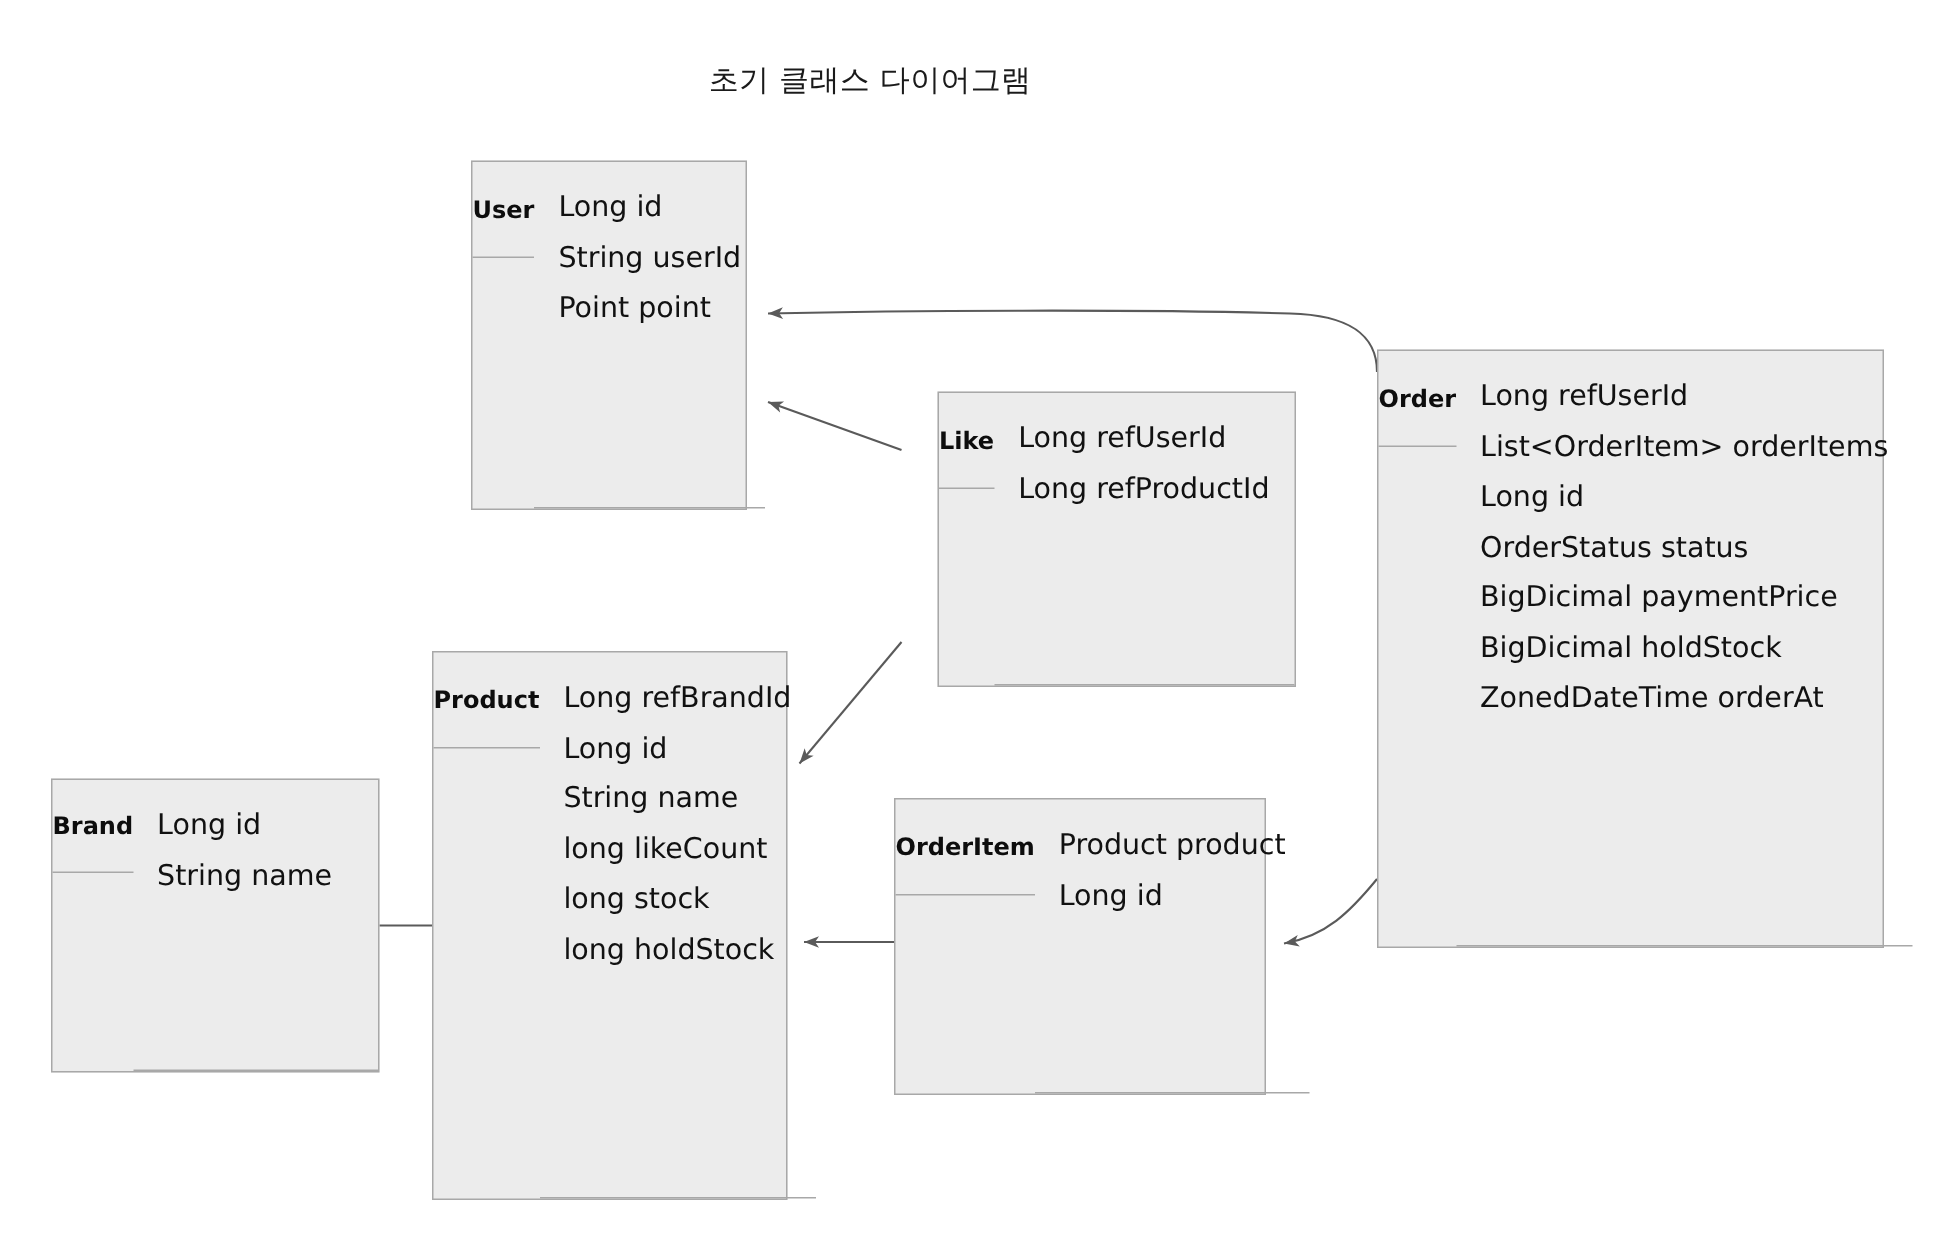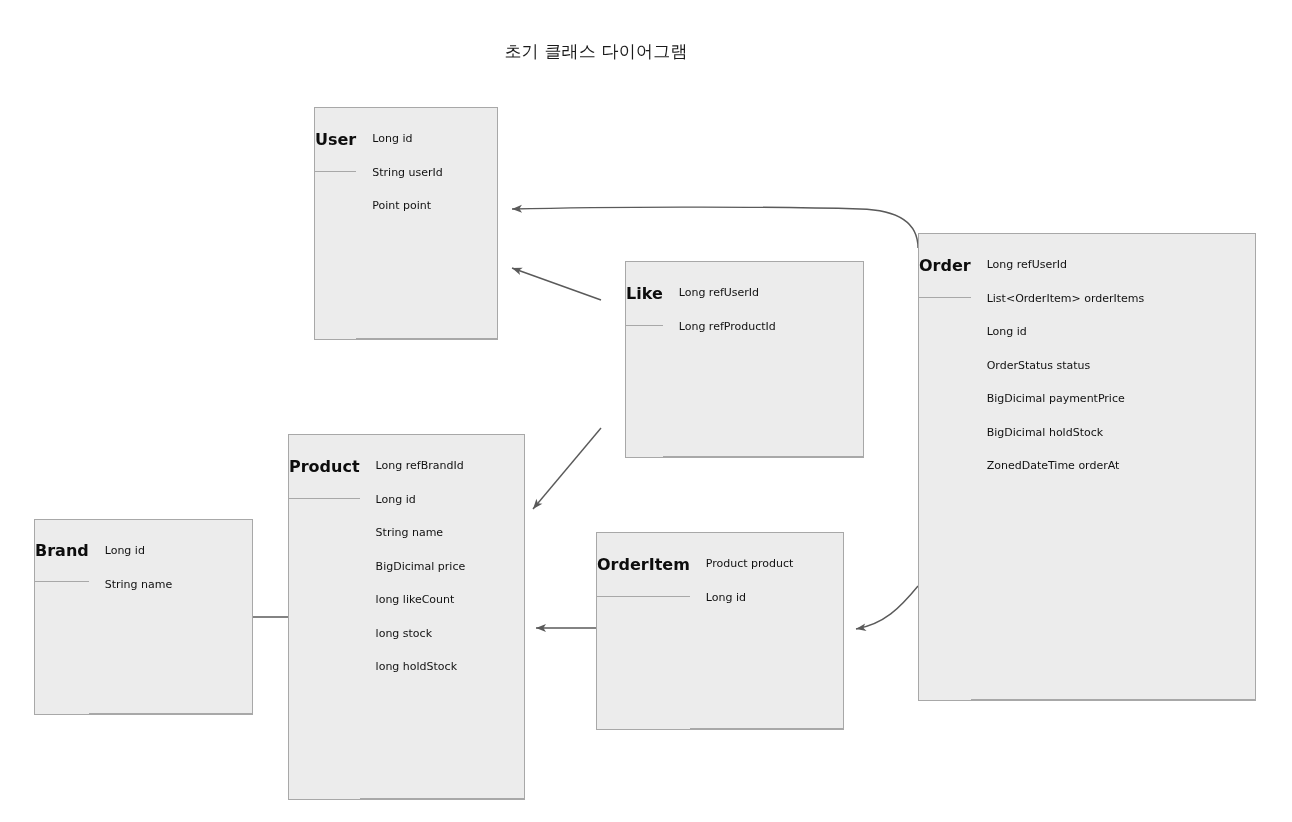--- a/index.html
+++ b/index.html
@@ -23,25 +23,25 @@
   #edge-layer {
     position: absolute;
     left: 0;
     top: 0;
     width: 1292px;
     height: 822px;
     pointer-events: none;
   }
   .diagram-title {
     position: absolute;
-    left: 16px;
+    left: 0;
     top: 40px;
     width: 1160px;
     text-align: center;
-    font-size: 17px;
+    font-size: 20px;
     color: #1a1a1a;
     font-family: "DejaVu Sans", "Liberation Sans", sans-serif;
     letter-spacing: 0.2px;
   }
   .uml-class {
     position: absolute;
     box-sizing: border-box;
     background: #ececec;
     border: 1px solid #a8a8a8;
     display: flex;
@@ -58,21 +58,21 @@
     font-size: 16px;
     color: #0d0d0d;
   }
   .uml-attrs {
     box-sizing: border-box;
     border-bottom: 1px solid #a8a8a8;
     padding: 14px 16px 12px 16px;
     flex: 1 1 auto;
   }
   .uml-attr {
-    font-size: 11px;
+    font-size: 19px;
     line-height: 33.5px;
     color: #111111;
     white-space: nowrap;
   }
   .uml-methods {
     box-sizing: border-box;
     min-height: 28px;
     flex: 0 0 auto;
   }
 </style>
@@ -114,40 +114,39 @@
         <div class="uml-methods"></div>
       </div>
       <div class="uml-class" style="left: 601px; top: 261px; width: 239px; height: 197px; margin-left: 24px;">
         <div class="uml-header" style="height: 64px;">Like</div>
         <div class="uml-attrs">
           <div class="uml-attr">Long refUserId</div>
           <div class="uml-attr">Long refProductId</div>
         </div>
         <div class="uml-methods"></div>
       </div>
-      <div class="uml-class" style="left: 918px; top: 233px; width: 338px; height: 468px;">
+      <div class="uml-class" style="left: 918px; top: 233px; width: 338px; height: 399px;">
         <div class="uml-header" style="height: 64px;">Order</div>
         <div class="uml-attrs">
           <div class="uml-attr">Long refUserId</div>
           <div class="uml-attr">List&lt;OrderItem&gt; orderItems</div>
           <div class="uml-attr">Long id</div>
           <div class="uml-attr">OrderStatus status</div>
           <div class="uml-attr">BigDicimal paymentPrice</div>
           <div class="uml-attr">BigDicimal holdStock</div>
           <div class="uml-attr">ZonedDateTime orderAt</div>
         </div>
         <div class="uml-methods"></div>
       </div>
       <div class="uml-class" style="left: 288px; top: 434px; width: 237px; height: 366px;">
         <div class="uml-header" style="height: 64px;">Product</div>
         <div class="uml-attrs">
           <div class="uml-attr">Long refBrandId</div>
           <div class="uml-attr">Long id</div>
           <div class="uml-attr">String name</div>
-          <div class="uml-attr">BigDicimal price</div>
           <div class="uml-attr">long likeCount</div>
           <div class="uml-attr">long stock</div>
           <div class="uml-attr">long holdStock</div>
         </div>
         <div class="uml-methods"></div>
       </div>
       <div class="uml-class" style="left: 596px; top: 532px; width: 248px; height: 198px;">
         <div class="uml-header" style="height: 64px;">OrderItem</div>
         <div class="uml-attrs">
           <div class="uml-attr">Product product</div>

